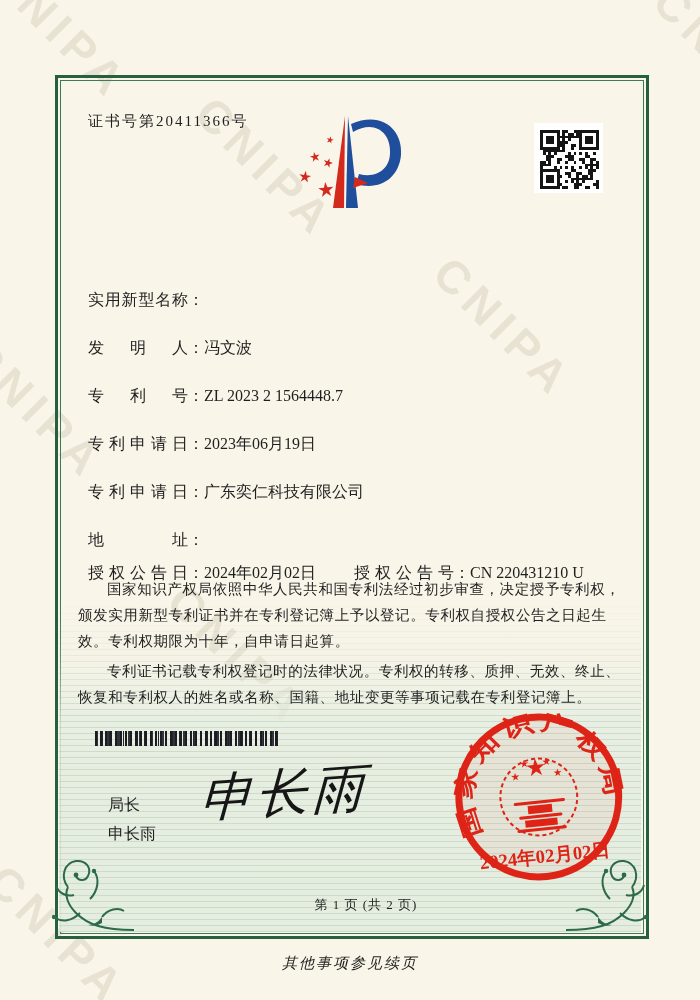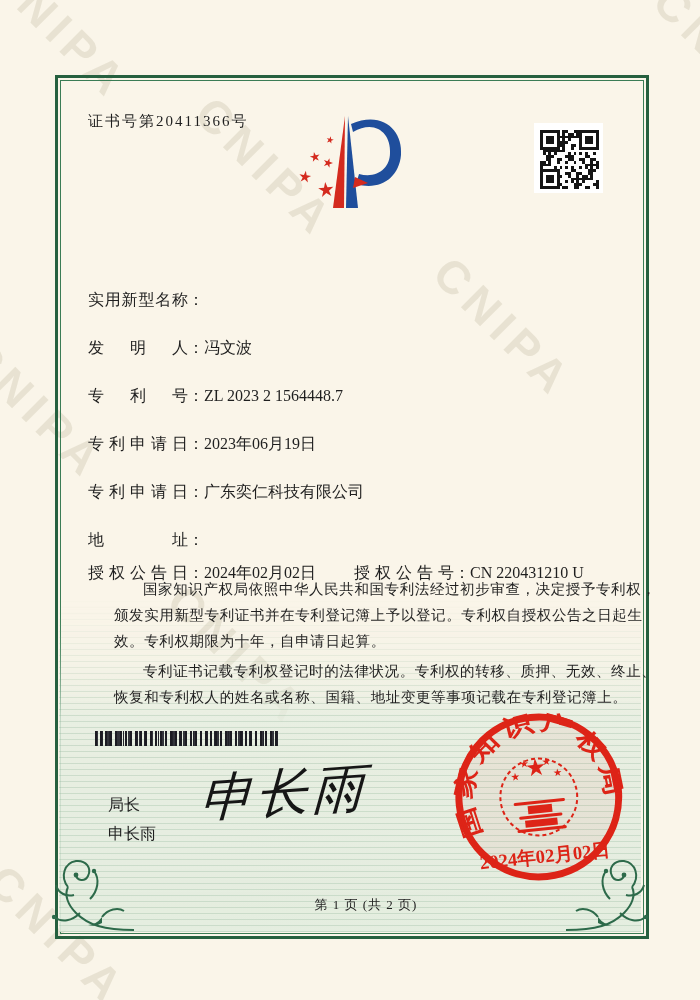--- a/index.html
+++ b/index.html
@@ -35,21 +35,21 @@
 
   .fields{position:absolute;left:88px;top:288px;width:537px;font-size:16px;}
   .frow{margin-bottom:25px;display:flex;align-items:flex-start;line-height:23px;}
   .flabel{display:inline-block;width:100px;text-align:justify;text-align-last:justify;flex:0 0 100px;}
   .fcolon{flex:0 0 16px;}
   .fvalue{display:inline-block;max-width:418px;}
   .grant-row{display:flex;margin-top:10px;line-height:23px;}
   .grant-right{margin-left:38px;display:flex;}
 
   .paras{position:absolute;left:78px;top:576px;width:546px;font-size:14.5px;
-         line-height:26px;letter-spacing:0.6px;margin-left:36px;}
+         line-height:26px;letter-spacing:0.6px;}
   .paras p{margin:0 0 4px 0;text-indent:2em;}
 
   .barcode{position:absolute;left:95px;top:731px;width:184px;height:15px;background:
       repeating-linear-gradient(90deg,#1b1b22 0 2px,rgba(0,0,0,0) 2px 5px),
       repeating-linear-gradient(90deg,#23232b 0 1px,rgba(0,0,0,0) 1px 7px),
       repeating-linear-gradient(90deg,rgba(20,20,30,0.85) 0 3px,rgba(0,0,0,0) 3px 11px);}
 
   .sig-title{position:absolute;left:108px;top:795px;font-size:16px;
              font-family:"Liberation Sans","DejaVu Sans",sans-serif;}
   .sig-name{position:absolute;left:108px;top:824px;font-size:16px;
@@ -444,14 +444,15 @@
     </g>
     <g fill="#2d6a4a">
       <circle cx="26" cy="42" r="2.4"></circle>
       <circle cx="44" cy="38" r="2.2"></circle>
       <circle cx="4" cy="84" r="2.2"></circle>
       <path d="M52,84 q-6,8 -14,8 q8,2 14,-2 Z"></path>
     </g>
   </svg>
 
   <div class="footer-page">第 1 页 (共 2 页)</div>
+  <div class="note">其他事项参见续页</div>
 
 </div>
 
 </body></html>

